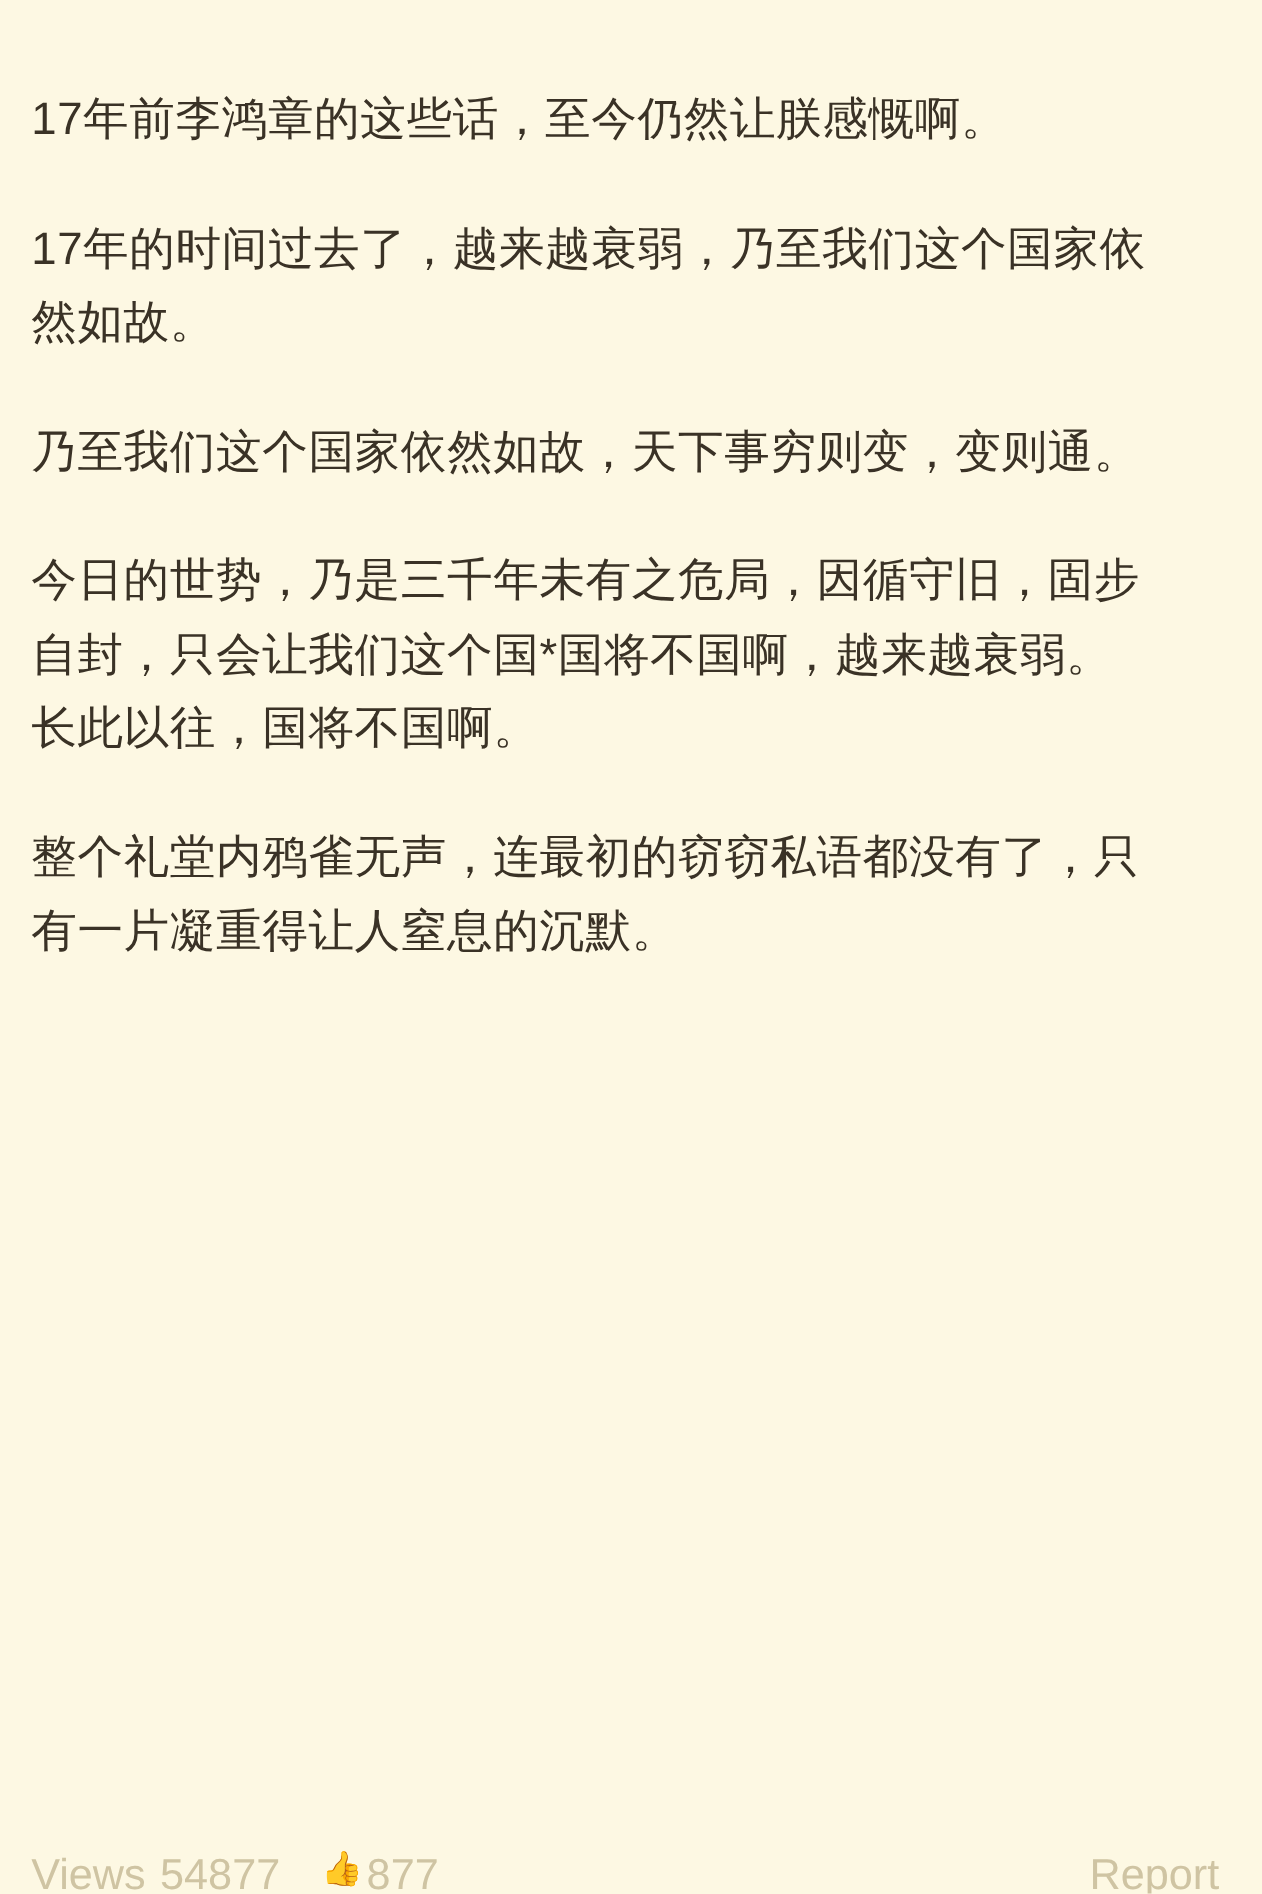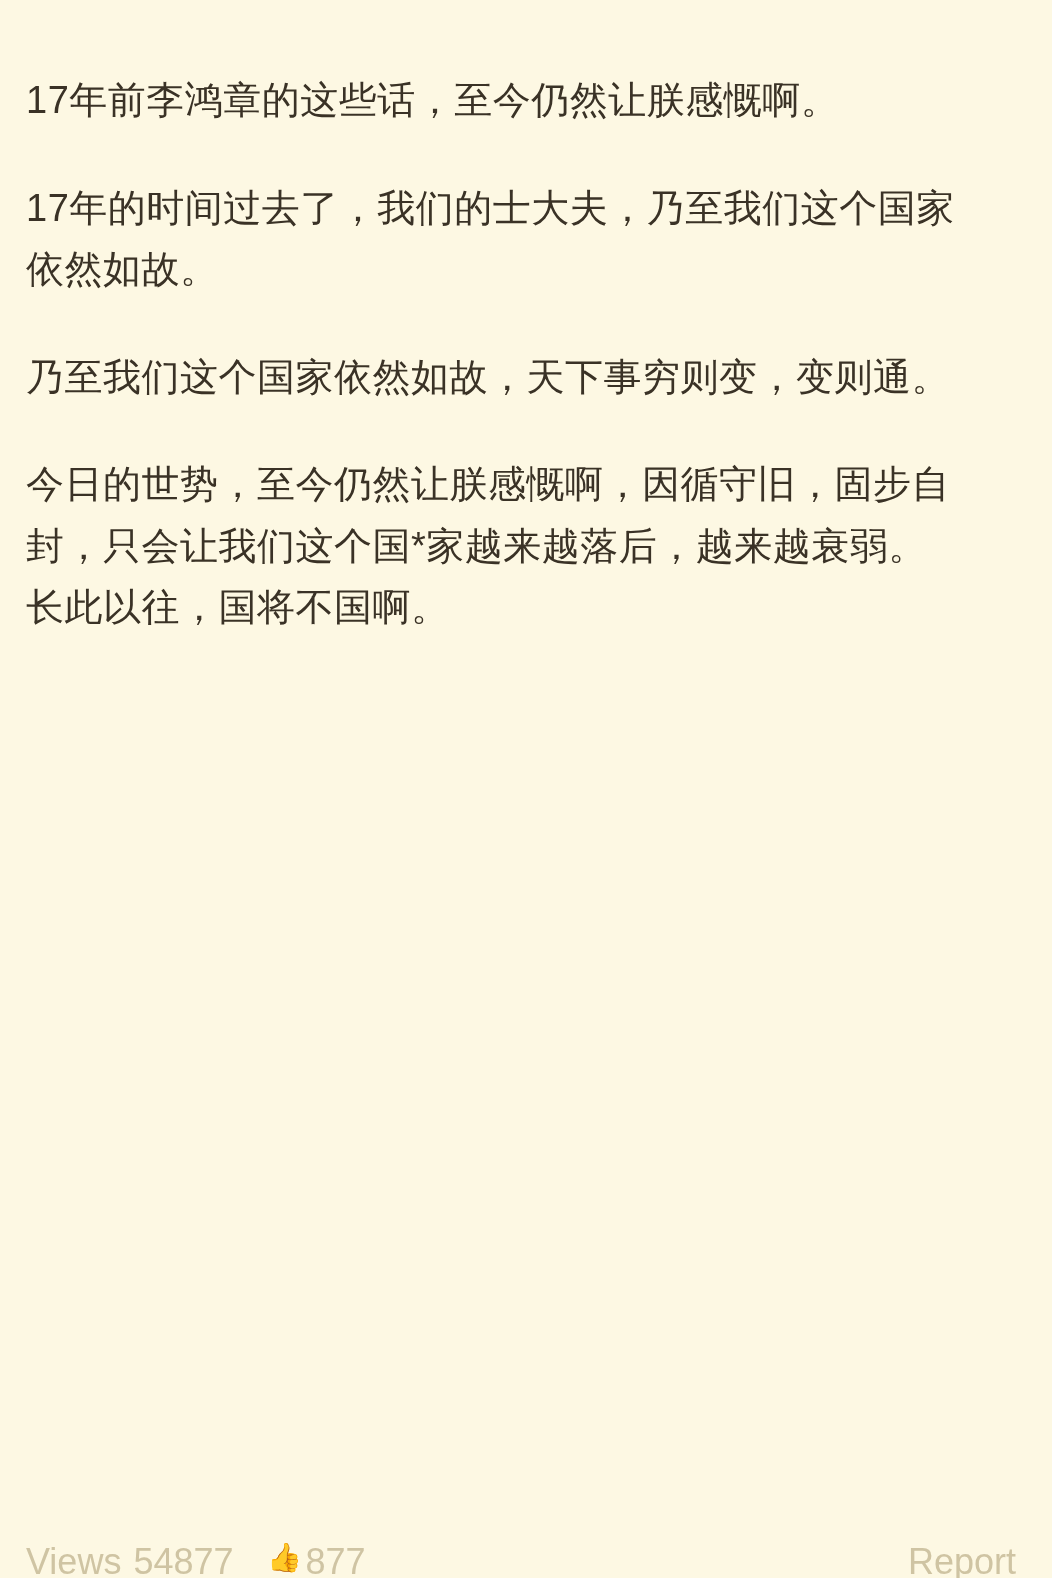--- a/index.html
+++ b/index.html
@@ -75,23 +75,24 @@
   .footer-right {
     white-space: nowrap;
   }
 </style>
 </head>
 <body>
 
 <div class="reader">
 
   <p class="para">17年前李鸿章的这些话，至今仍然让朕感慨啊。</p>
-  <p class="para">17年的时间过去了，我们的士大夫，乃至我们这个国家依然如故。</p>
+  <p class="para">17年的时间过去了，越来越衰弱，乃至我们这个国家依然如故。</p>
   <p class="para">乃至我们这个国家依然如故，天下事穷则变，变则通。</p>
-  <p class="para">今日的世势，至今仍然让朕感慨啊，因循守旧，固步自封，只会让我们这个国*家越来越落后，越来越衰弱。长此以往，国将不国啊。</p>
+  <p class="para">今日的世势，乃是三千年未有之危局，因循守旧，固步自封，只会让我们这个国*国将不国啊，越来越衰弱。长此以往，国将不国啊。</p>
+  <p class="para">整个礼堂内鸦雀无声，连最初的窃窃私语都没有了，只有一片凝重得让人窒息的沉默。</p>
 
   <div class="footer-bar">
     <div class="footer-left">
       <span class="stat">
         <span>Views</span>
         <span>54877</span>
       </span>
       <span class="stat">
         <span class="like-icon"></span>
         <span>877</span>

